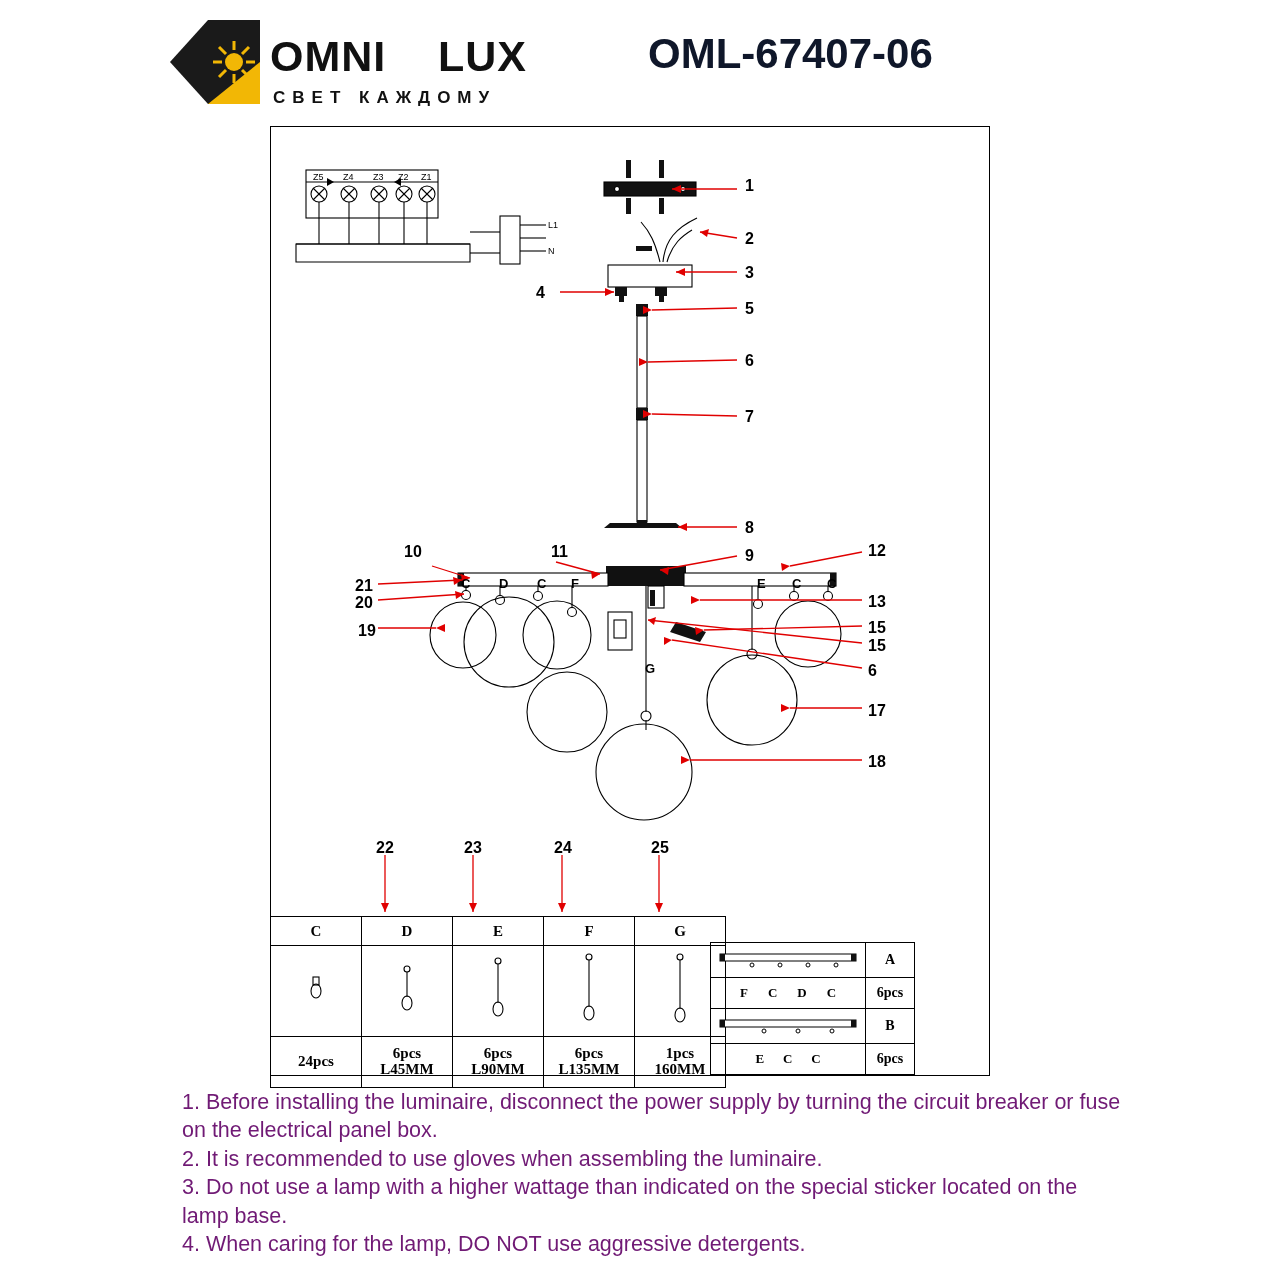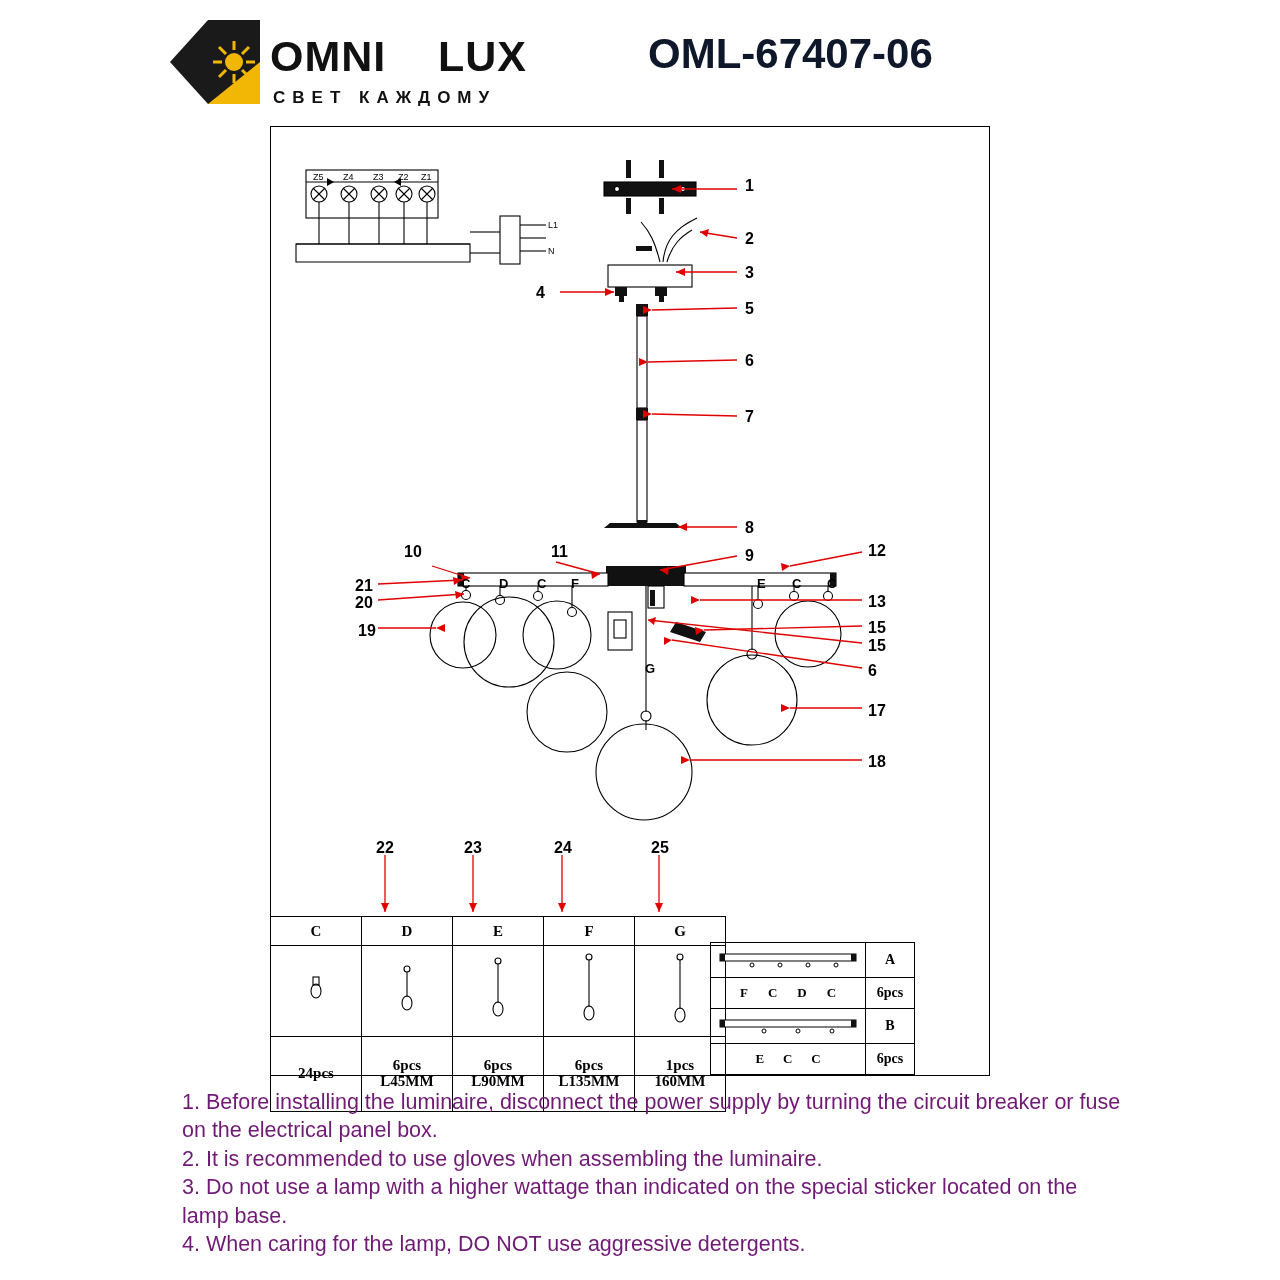--- a/index.html
+++ b/index.html
@@ -107,21 +107,21 @@
   .parts-table td {
     border: 1.2px solid #000;
     text-align: center;
     vertical-align: middle;
     font-size: 15px;
     font-weight: bold;
     font-family: "Liberation Serif", serif;
   }
   .parts-table .hdr { height: 26px; width: 88px; }
   .parts-table .pic { height: 84px; }
-  .parts-table .qty { height: 38px; line-height: 1.05; padding: 18px 0; }
+  .parts-table .qty { height: 38px; line-height: 1.05; padding: 6px 0; }
 
   
   .bars-table {
     position: absolute;
     left: 710px;
     top: 942px;
     border-collapse: collapse;
   }
   .bars-table td {
     border: 1.2px solid #000;

